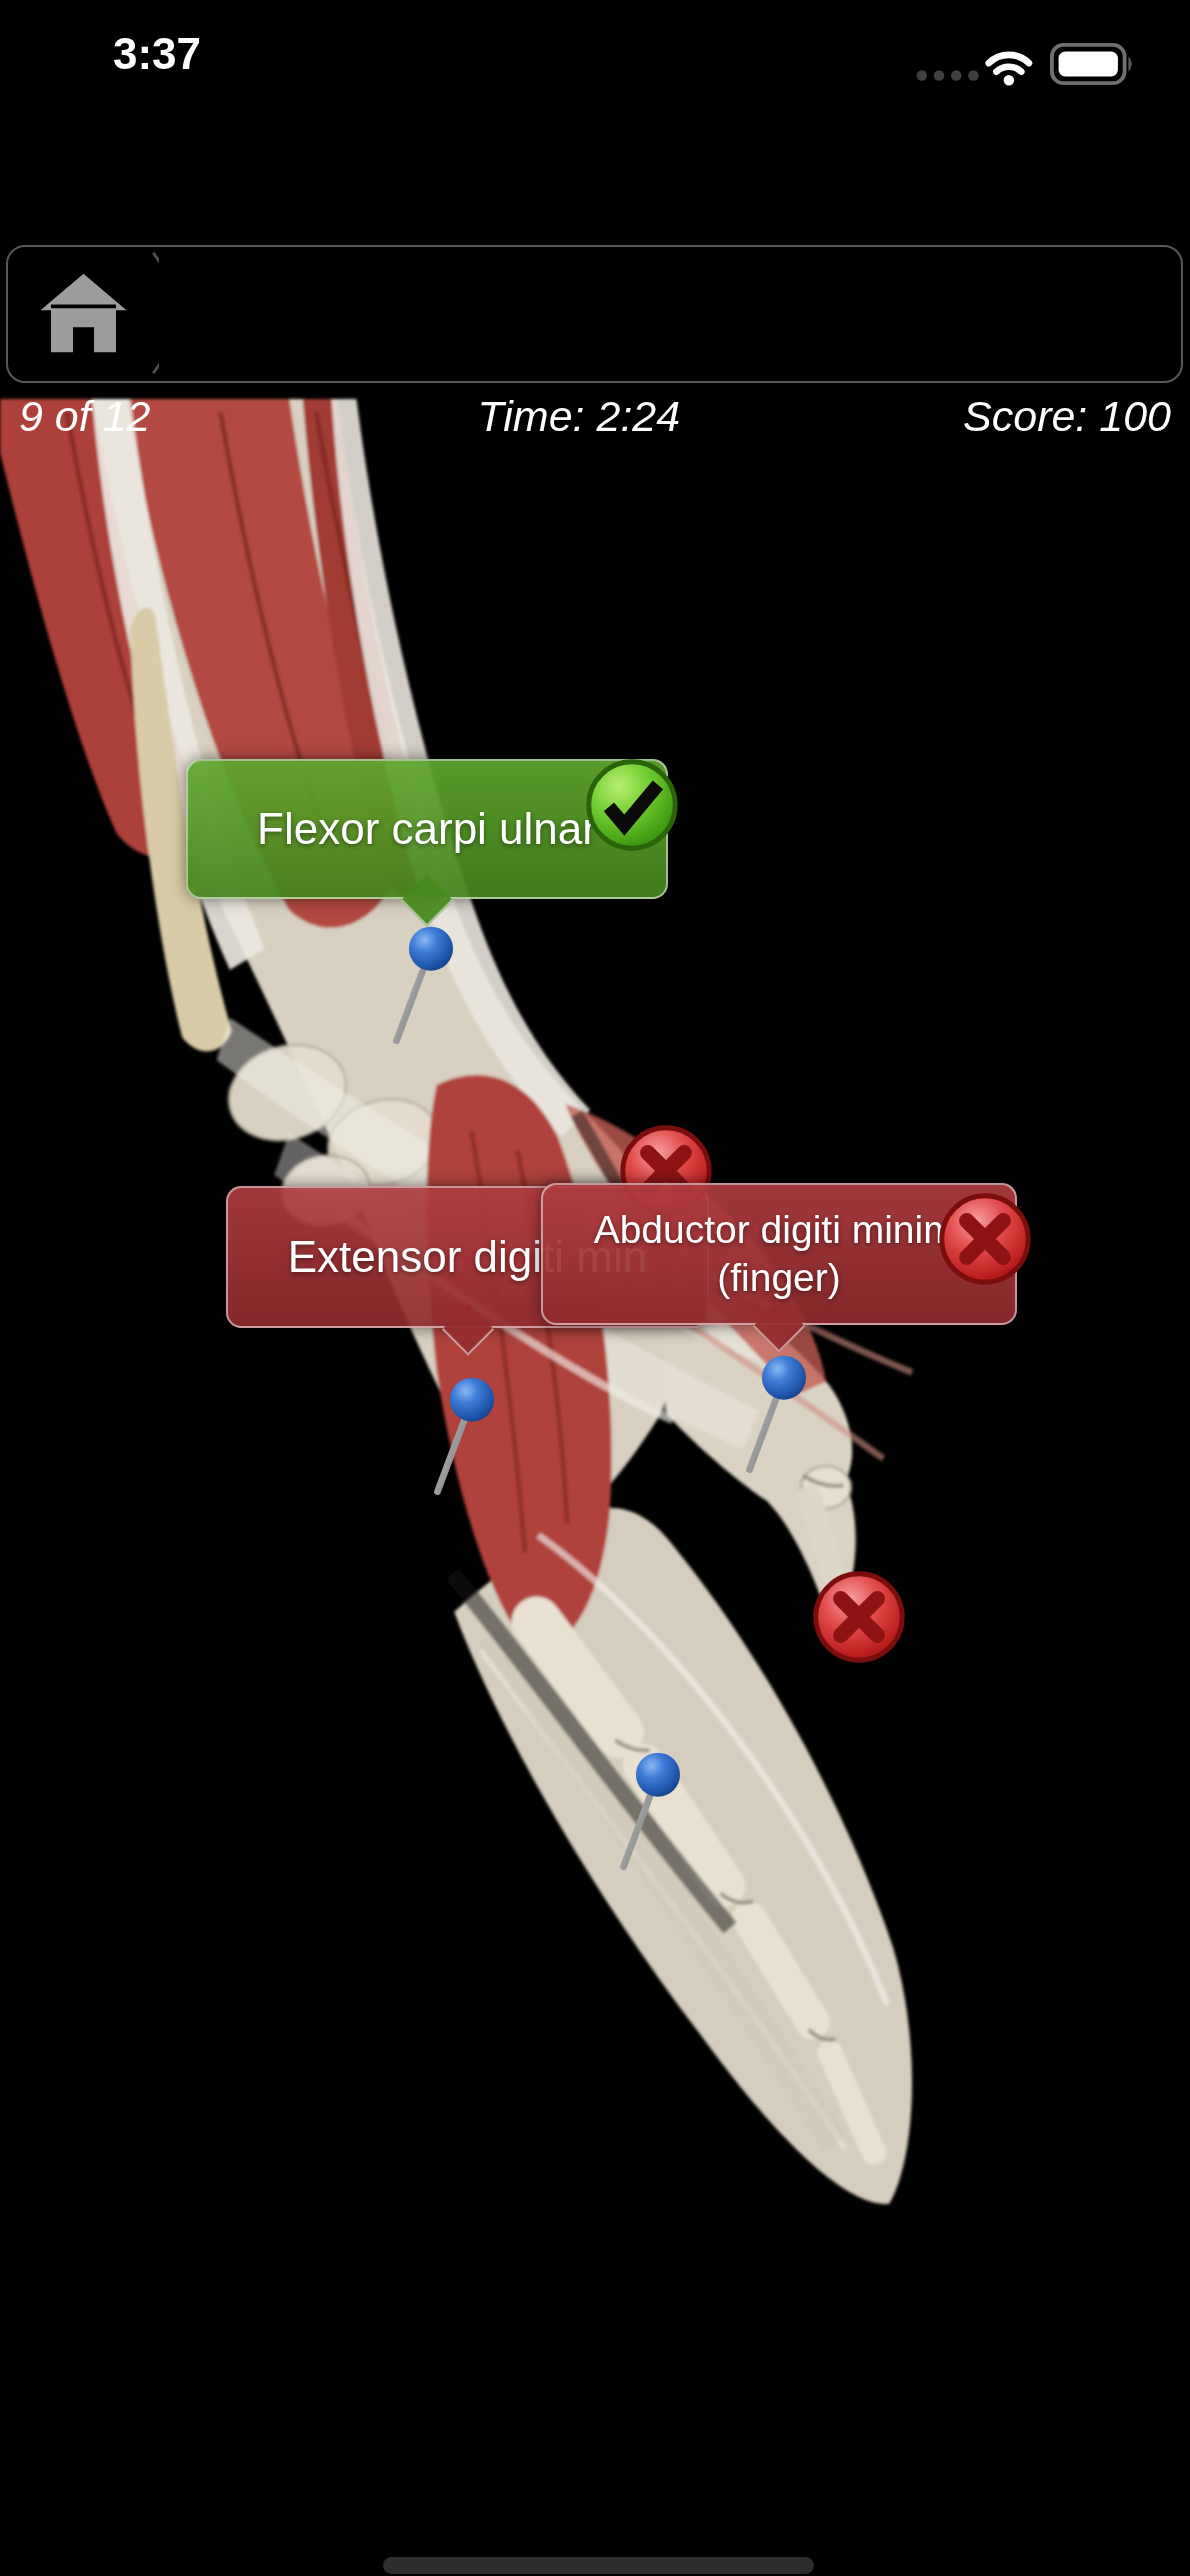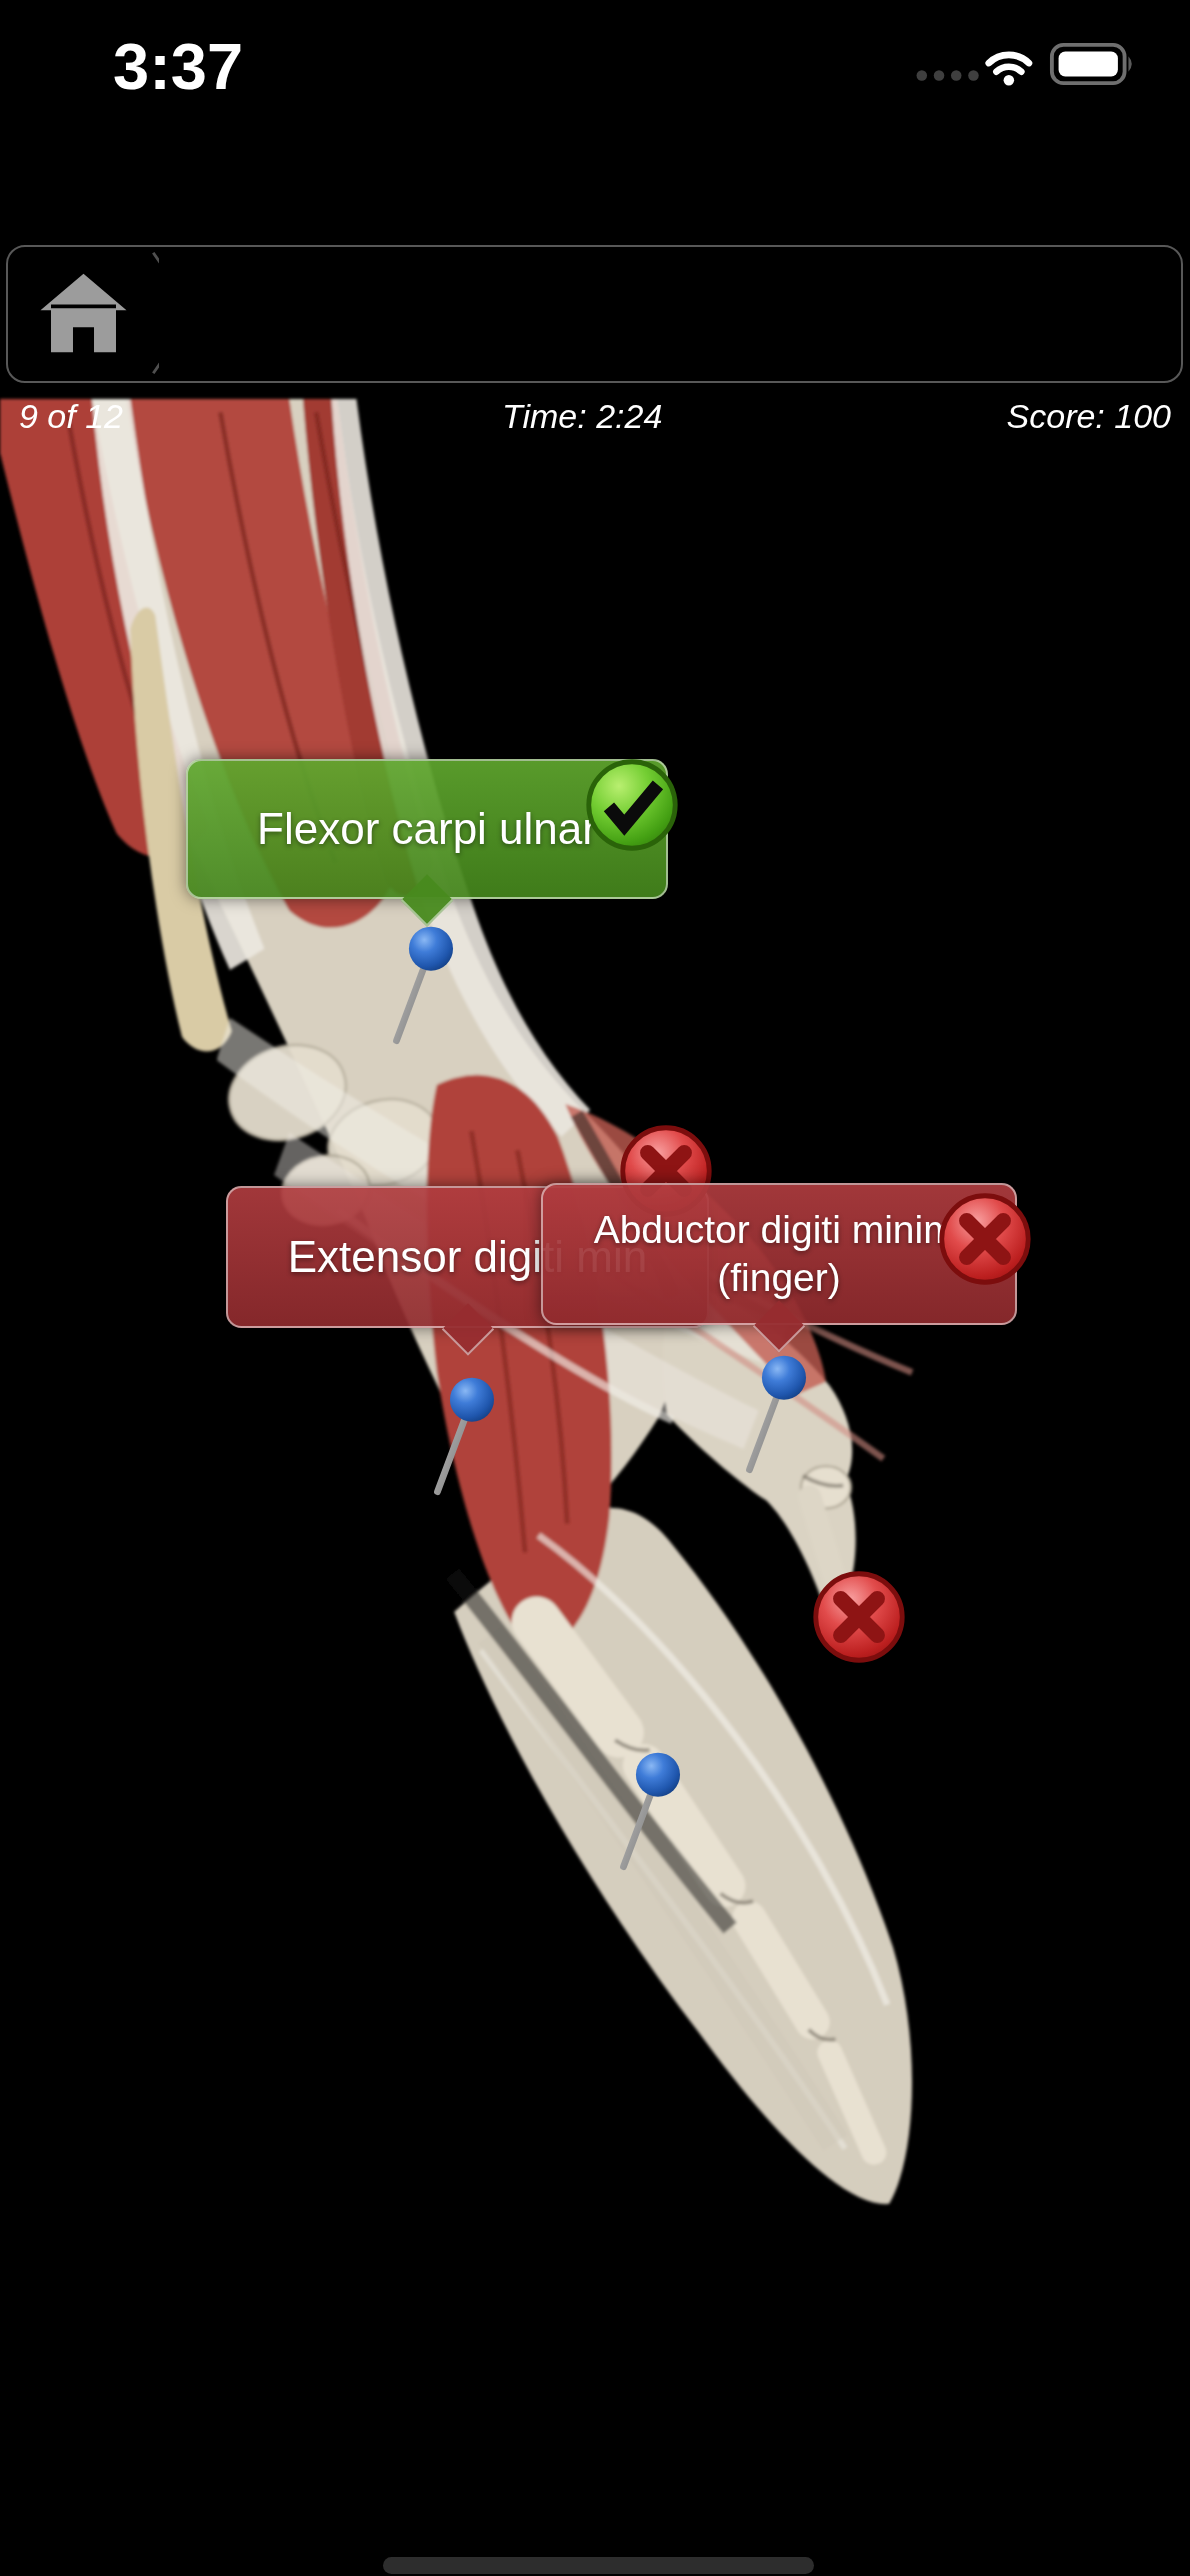--- a/index.html
+++ b/index.html
@@ -1,31 +1,31 @@
 <!DOCTYPE html>
 <html><head>
 <meta charset="utf-8">
 <style>
   html,body{margin:0;padding:0;background:#000;}
   #screen{position:relative;width:1190px;height:2576px;background:#000;overflow:hidden;
           font-family:"Liberation Sans",sans-serif;}
 
   
-  .sb-time{position:absolute;left:113px;top:29px;color:#fff;font-size:65px;font-weight:700;}
+  .sb-time{position:absolute;left:113px;top:29px;color:#fff;font-size:44px;font-weight:700;}
   .sb-icons{position:absolute;right:21px;top:42px;}
 
   
   .navbar{position:absolute;left:5.8px;top:245px;width:1177px;height:138px;
           border:2.9px solid #585858;border-radius:19px;background:#000;box-sizing:border-box;}
   .home-btn{position:absolute;left:0;top:0;width:151px;height:100%;cursor:pointer;}
 
   
   .hud{position:absolute;left:0;top:387px;width:1190px;height:59px;display:flex;
        justify-content:space-between;align-items:center;padding:0 19px;box-sizing:border-box;
-       color:#fff;font-size:34px;font-style:italic;z-index:20;}
+       color:#fff;font-size:43px;font-style:italic;z-index:20;}
   .hud .mid{position:absolute;left:50%;transform:translateX(-58%);}
   .hud .right{margin-left:auto;}
 
   
   .anatomy{position:absolute;left:0;top:0;z-index:1;}
 
   
   .pin{position:absolute;width:144px;height:163px;z-index:5;}
 
   

